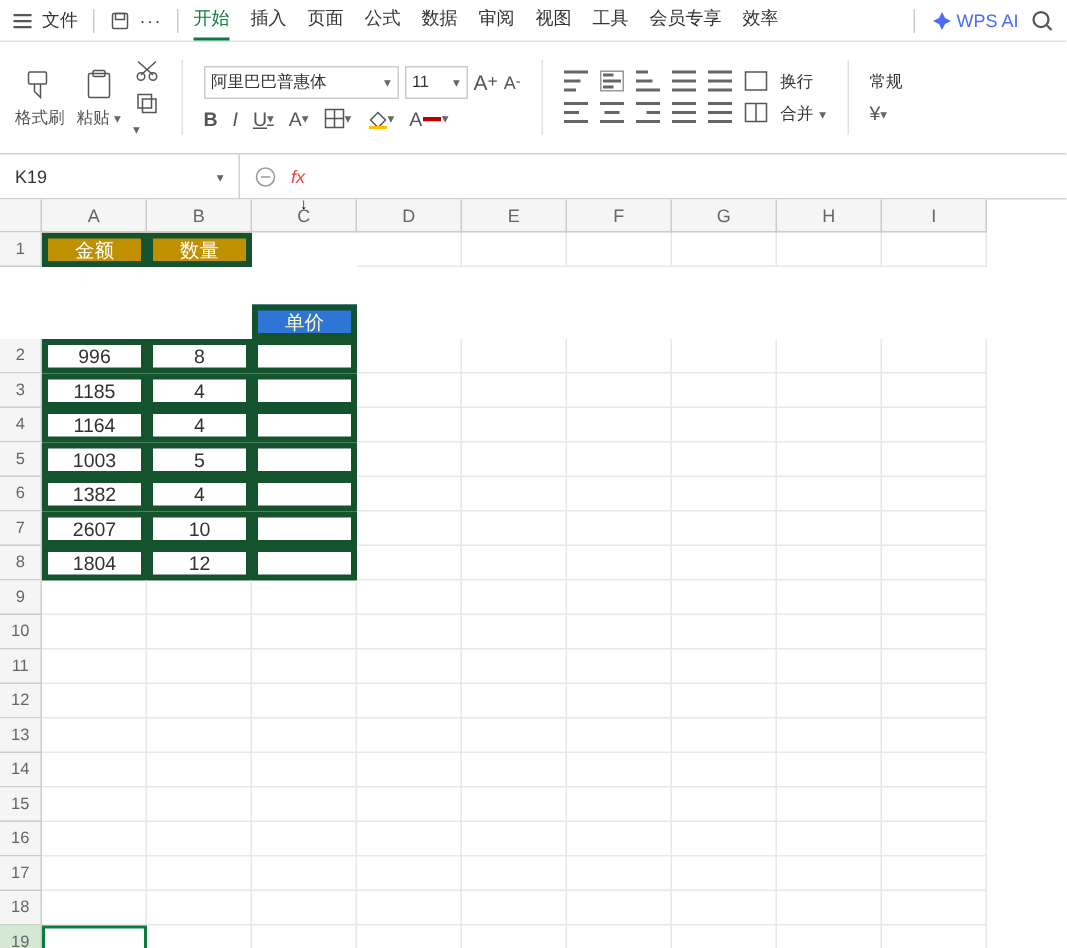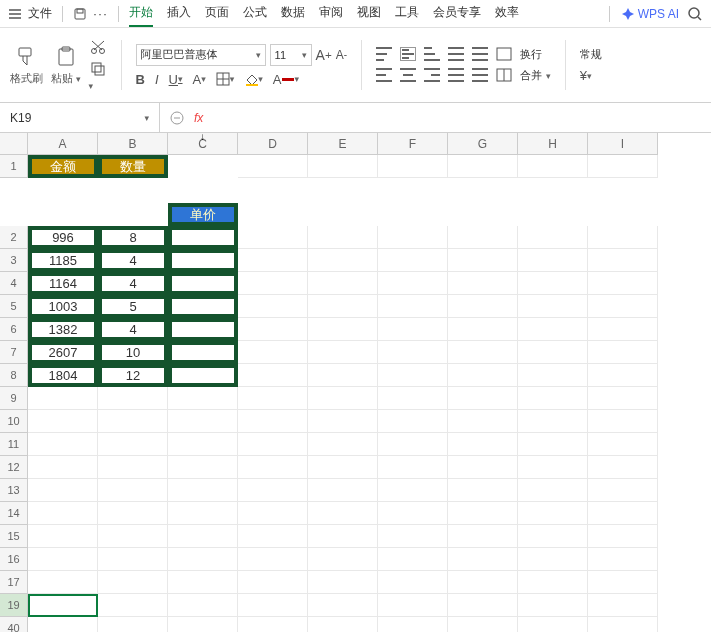--- a/index.html
+++ b/index.html
@@ -475,20 +475,32 @@
         <div class="cell"></div>
         <div class="cell"></div>
         <div class="cell"></div>
         <div class="cell"></div>
         <div class="cell"></div>
         <div class="cell"></div>
         <div class="cell"></div>
         <div class="cell"></div>
       </div>
       <div class="row">
+        <div class="rowhead">18</div>
+        <div class="cell"></div>
+        <div class="cell"></div>
+        <div class="cell"></div>
+        <div class="cell"></div>
+        <div class="cell"></div>
+        <div class="cell"></div>
+        <div class="cell"></div>
+        <div class="cell"></div>
+        <div class="cell"></div>
+      </div>
+      <div class="row">
         <div class="rowhead active">19</div>
         <div class="cell activecell" style="justify-content: flex-start; padding-left: 2px;"></div>
         <div class="cell"></div>
         <div class="cell"></div>
         <div class="cell"></div>
         <div class="cell"></div>
         <div class="cell"></div>
         <div class="cell"></div>
         <div class="cell"></div>
         <div class="cell"></div>

